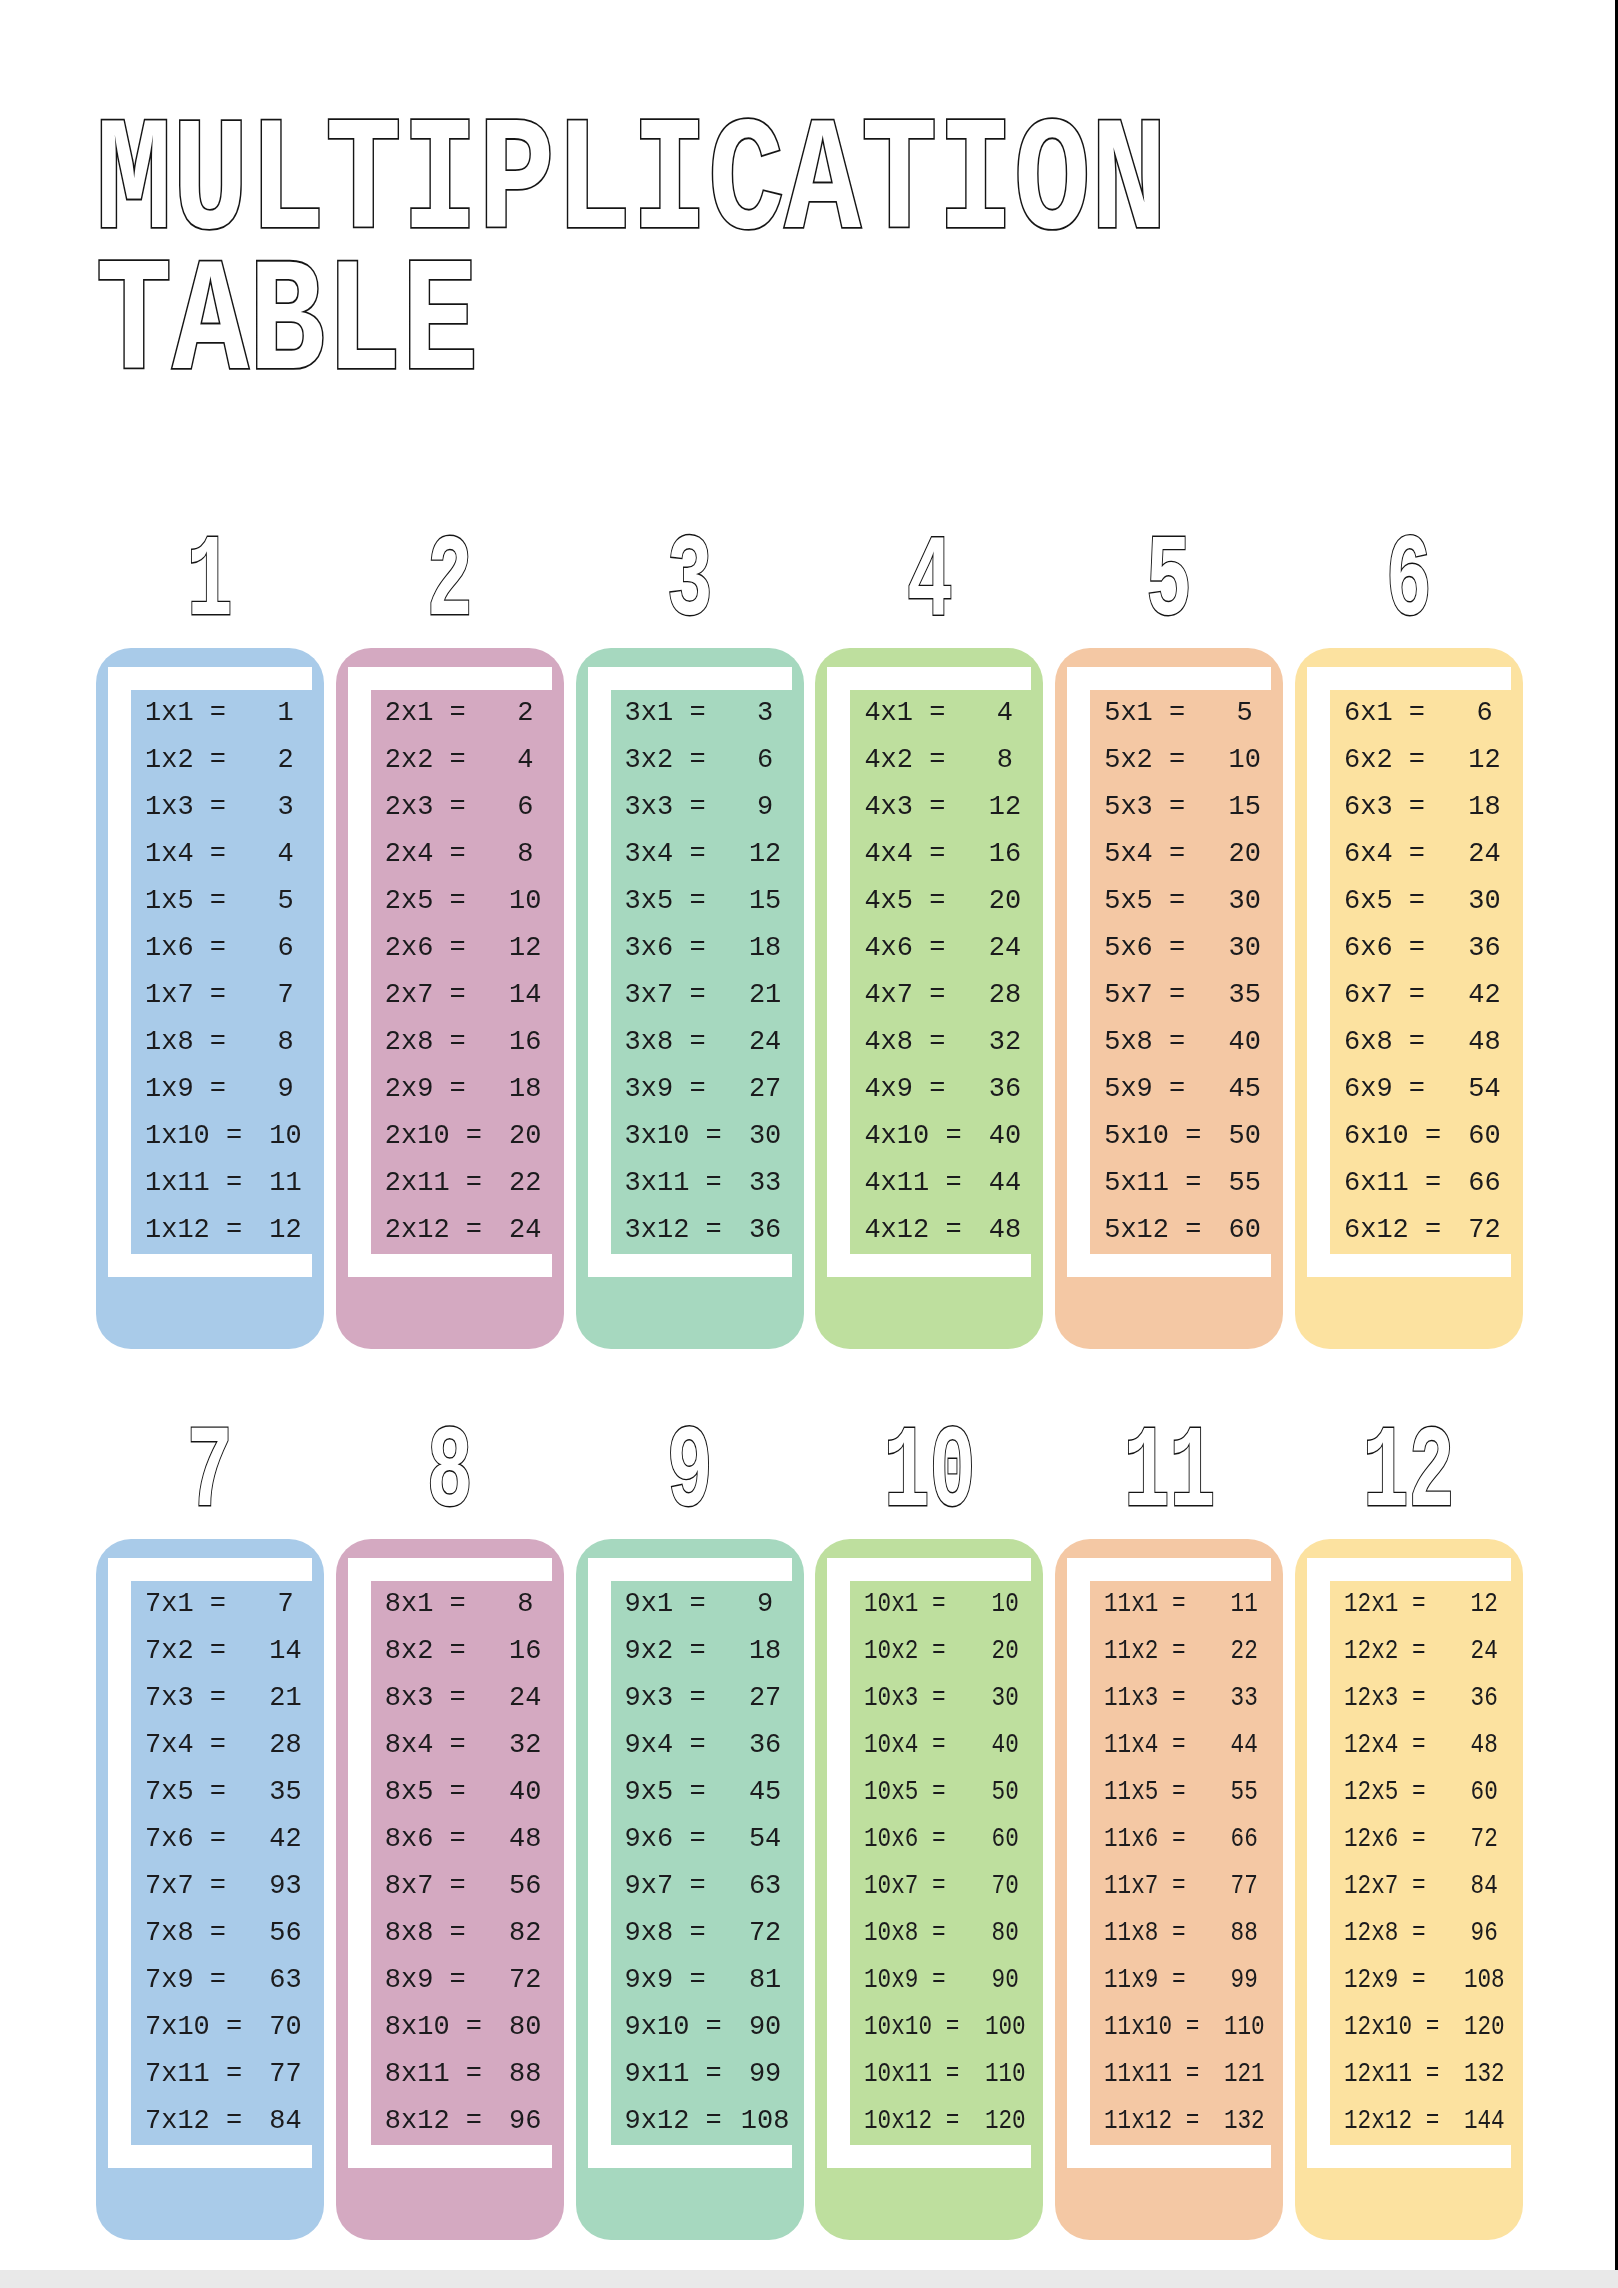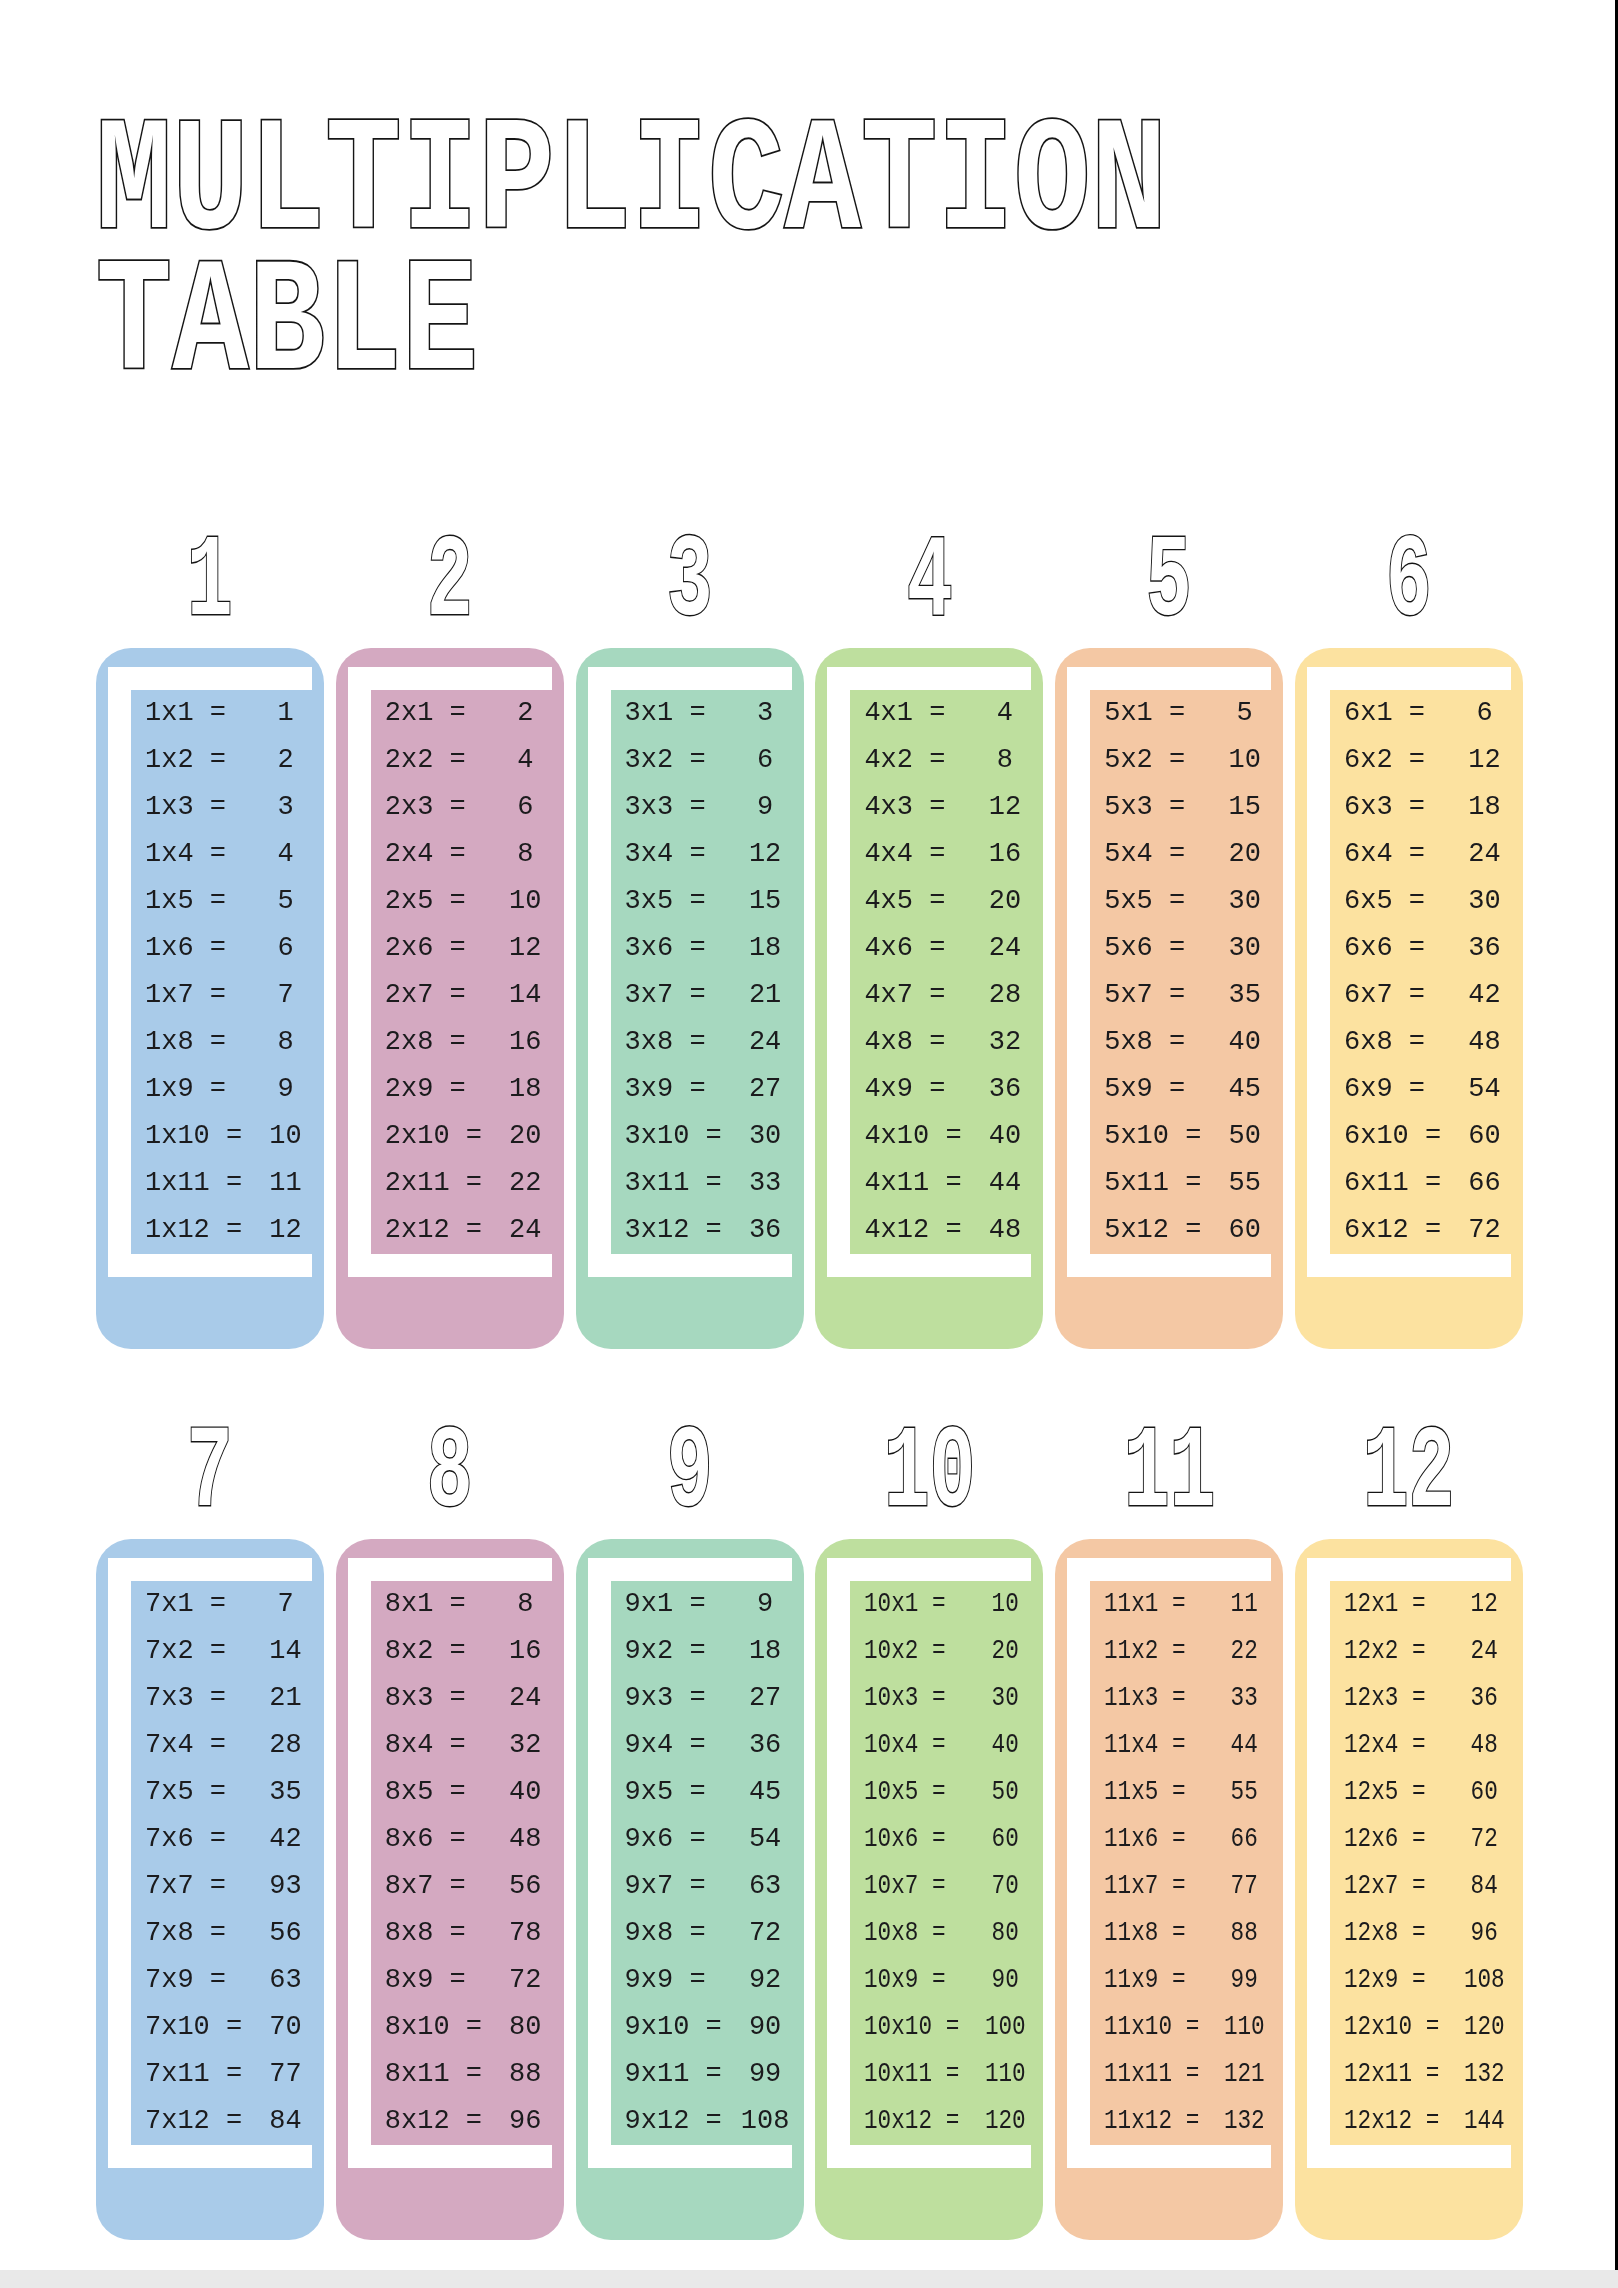--- a/index.html
+++ b/index.html
@@ -712,21 +712,21 @@
             <div class="cell cell-label">
               <span>8x7 =</span>
             </div>
             <div class="cell cell-value">
               <span>56</span>
             </div>
             <div class="cell cell-label">
               <span>8x8 =</span>
             </div>
             <div class="cell cell-value">
-              <span>78</span>
+              <span>82</span>
             </div>
             <div class="cell cell-label">
               <span>8x9 =</span>
             </div>
             <div class="cell cell-value">
               <span>72</span>
             </div>
             <div class="cell cell-label">
               <span>8x10 =</span>
             </div>
@@ -799,21 +799,21 @@
             <div class="cell cell-label">
               <span>9x8 =</span>
             </div>
             <div class="cell cell-value">
               <span>72</span>
             </div>
             <div class="cell cell-label">
               <span>9x9 =</span>
             </div>
             <div class="cell cell-value">
-              <span>92</span>
+              <span>81</span>
             </div>
             <div class="cell cell-label">
               <span>9x10 =</span>
             </div>
             <div class="cell cell-value">
               <span>90</span>
             </div>
             <div class="cell cell-label">
               <span>9x11 =</span>
             </div>

